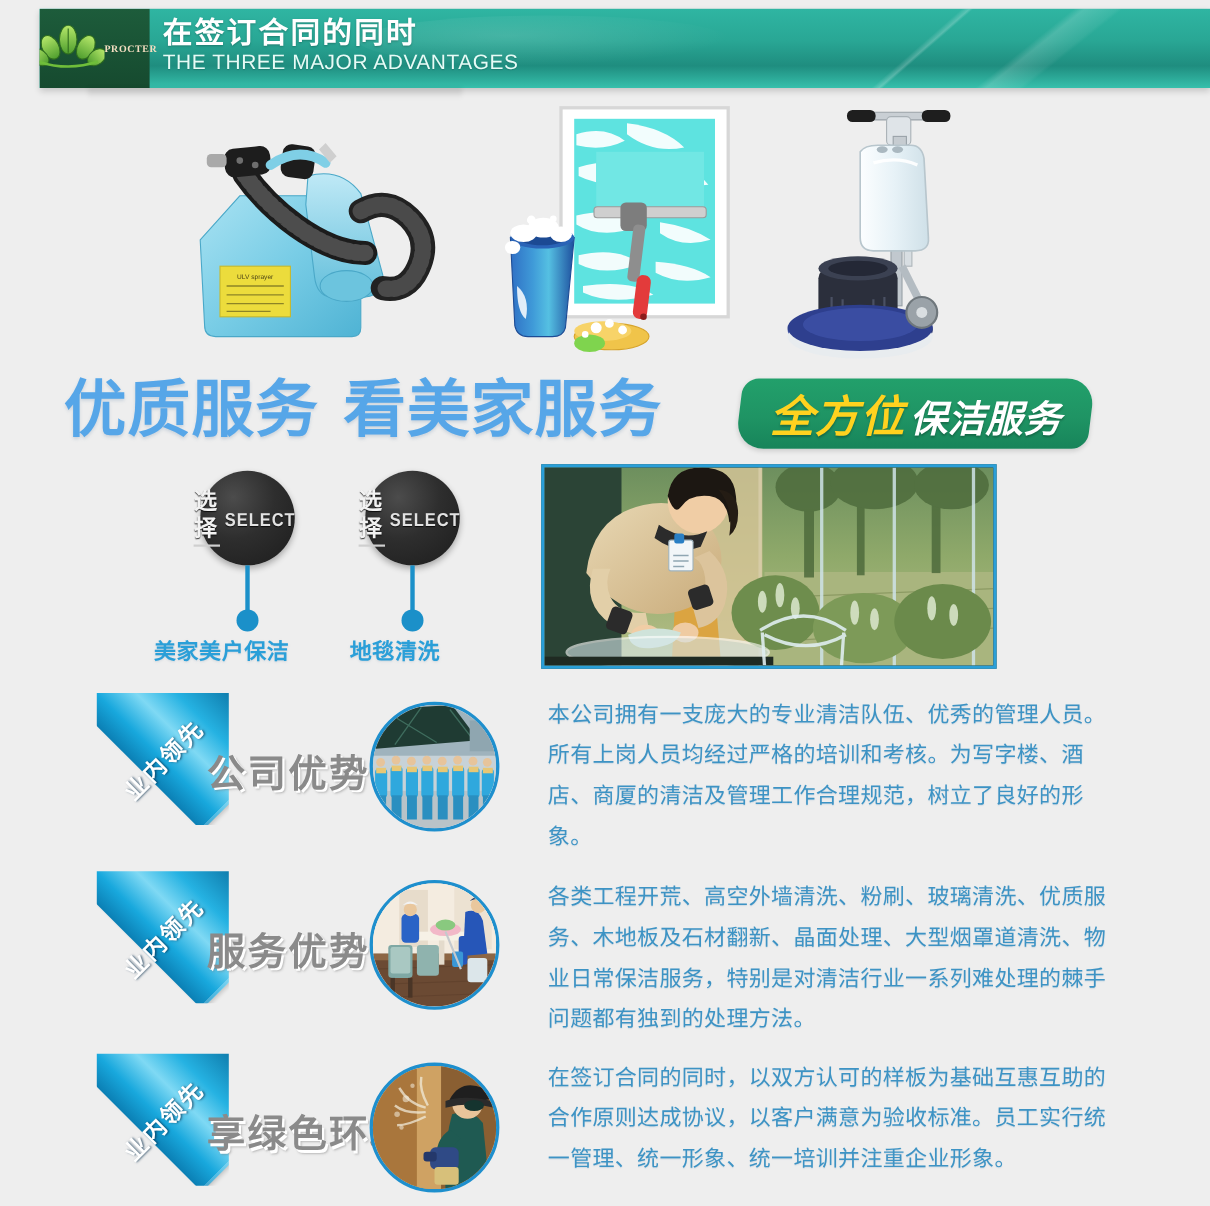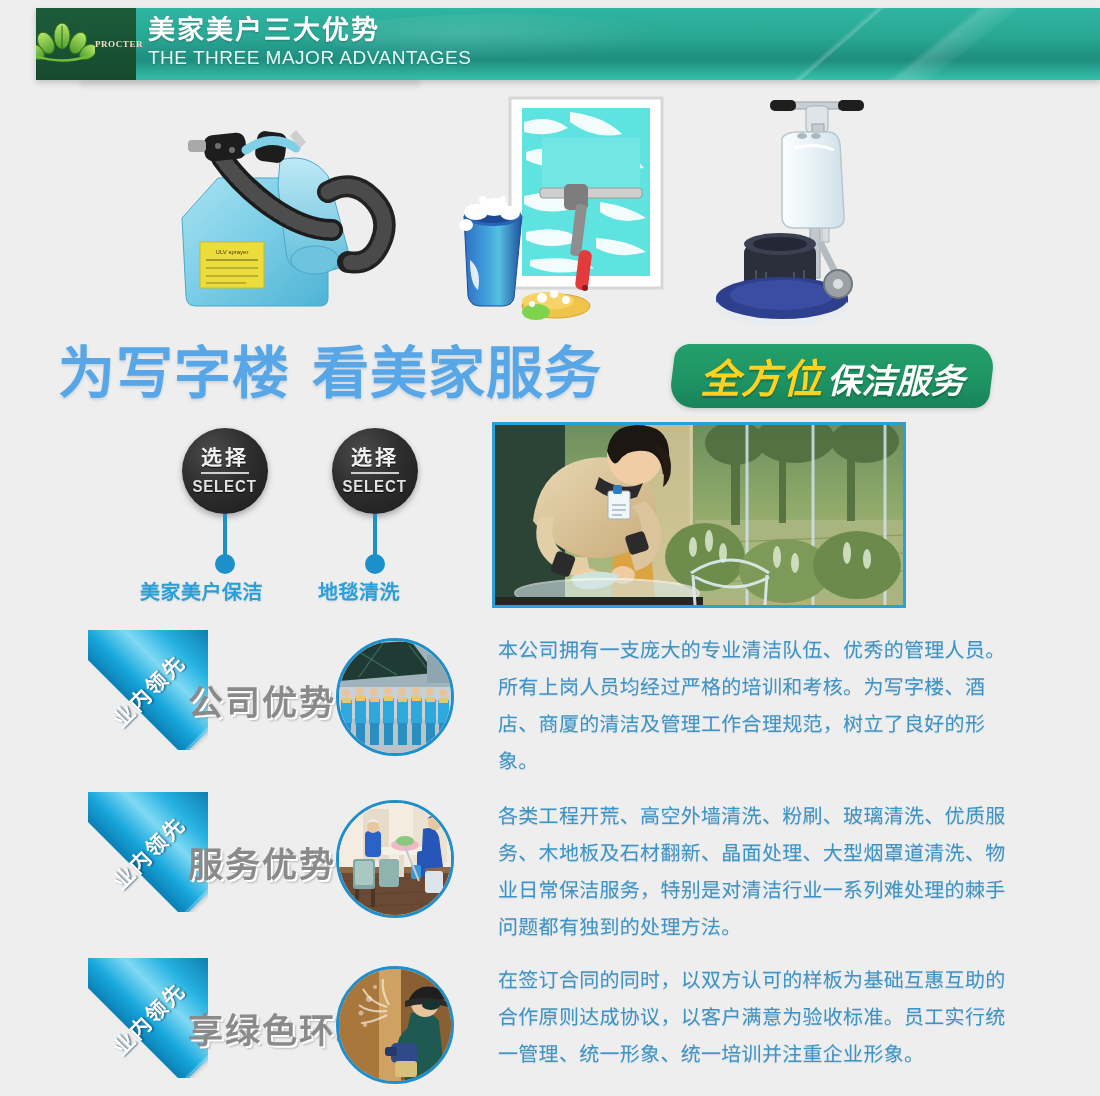--- a/index.html
+++ b/index.html
@@ -106,21 +106,21 @@
   }
 
   
   .pin{ position:absolute; }
   #pin-1{ left:182px; top:428px; }
   #pin-2{ left:332px; top:428px; }
   .pin-circle{
     width:86px; height:86px; border-radius:50%;
     background:radial-gradient(circle at 35% 28%, #4c4c4c 0%, #2e2e2e 45%, #1c1c1c 100%);
     box-shadow:0 3px 6px rgba(0,0,0,.30);
-    display:flex; flex-direction:column; align-items:center; justify-content:center;
+    display:flex; flex-direction:row; align-items:center; justify-content:center;
   }
   .pin-cn{
     font-size:21px; font-weight:bold; color:#f2f2f2; letter-spacing:3px;
     text-shadow:0 1px 1px rgba(0,0,0,.8);
     padding-bottom:2px;
     border-bottom:2px solid #cfcfcf;
     line-height:24px;
   }
   .pin-en{
     font-size:17px; font-weight:bold; color:#e2e2e2; letter-spacing:1px;
@@ -230,21 +230,21 @@
           <ellipse cx="49" cy="20" rx="7.5" ry="11.5" fill="url(#lf)" stroke="#2f6d1e" stroke-width="1" transform="rotate(28 49 20)"></ellipse>
           <ellipse cx="7" cy="29" rx="6.5" ry="9.5" fill="url(#lf)" stroke="#2f6d1e" stroke-width="1" transform="rotate(-52 7 29)"></ellipse>
           <ellipse cx="59" cy="29" rx="6.5" ry="9.5" fill="url(#lf)" stroke="#2f6d1e" stroke-width="1" transform="rotate(52 59 29)"></ellipse>
           <path d="M6 33 Q33 42 60 33" stroke="#6fbe3a" stroke-width="2.4" fill="none"></path>
         </svg>
       </span>
       <span class="logo-word">PROCTER</span>
     </div>
 
     <div class="hdr-text">
-      <div class="hdr-cn">美家美户三大优势</div>
+      <div class="hdr-cn">在签订合同的同时</div>
       <div class="hdr-en">THE THREE MAJOR ADVANTAGES</div>
     </div>
   </div>
   <div class="hdr-shadow"></div>
 
   <div class="products">
 
     <div class="prod" id="prod-sprayer">
       <svg width="270" height="225" viewBox="0 0 270 225">
         <defs>
@@ -399,21 +399,21 @@
         <ellipse cx="72" cy="206" rx="66" ry="21" fill="#2e3f8e"></ellipse>
         <ellipse cx="72" cy="203" rx="52" ry="15" fill="#3d51a8" opacity=".8"></ellipse>
 
         <circle cx="128" cy="192" r="14" fill="#9aa2a8" stroke="#6f777c" stroke-width="2"></circle>
         <circle cx="128" cy="192" r="5" fill="#d9dee1"></circle>
       </svg>
     </div>
   </div>
 
   <div class="headline">
-    <span>为写字楼</span><span class="gap"></span><span>看美家服务</span>
+    <span>优质服务</span><span class="gap"></span><span>看美家服务</span>
   </div>
 
   <div class="greenbanner">
     <div class="greenbanner-inner">
       <span class="gb-yellow">全方位</span>
       <span class="gb-white">保洁服务</span>
     </div>
   </div>
 
   <div class="pin" id="pin-1">

